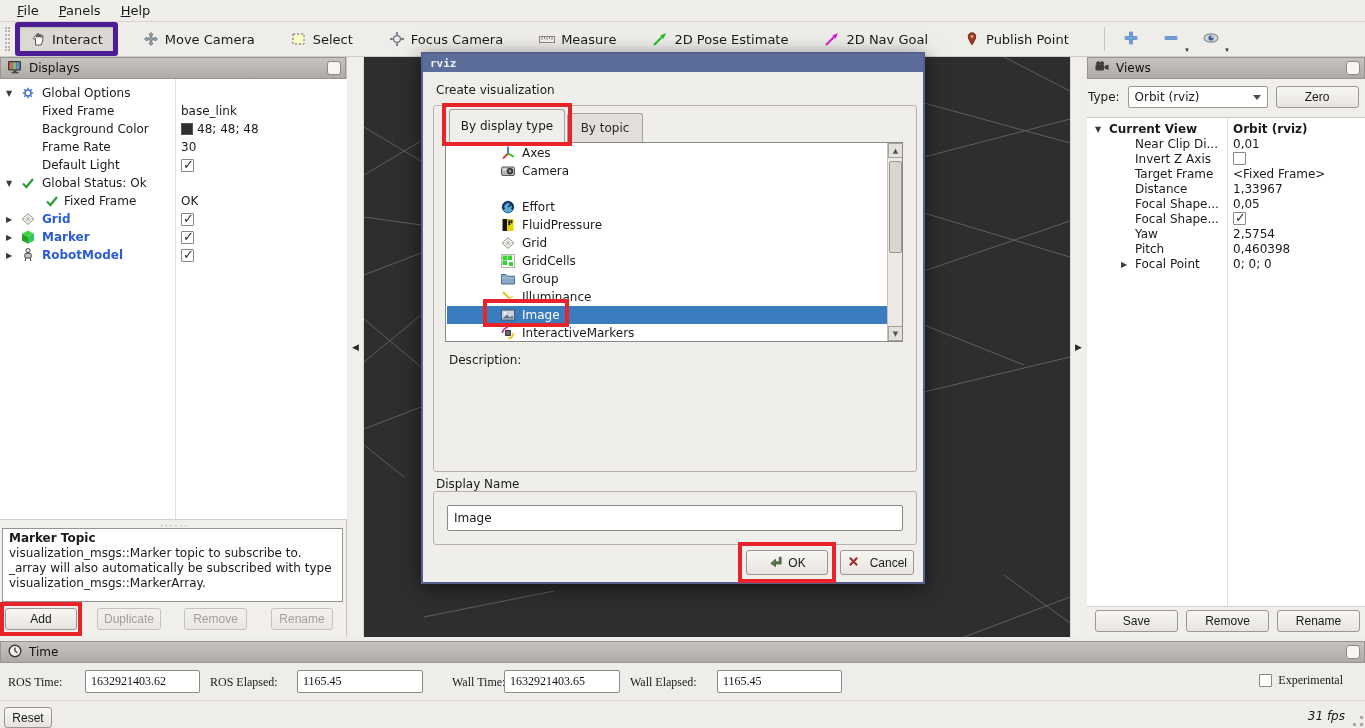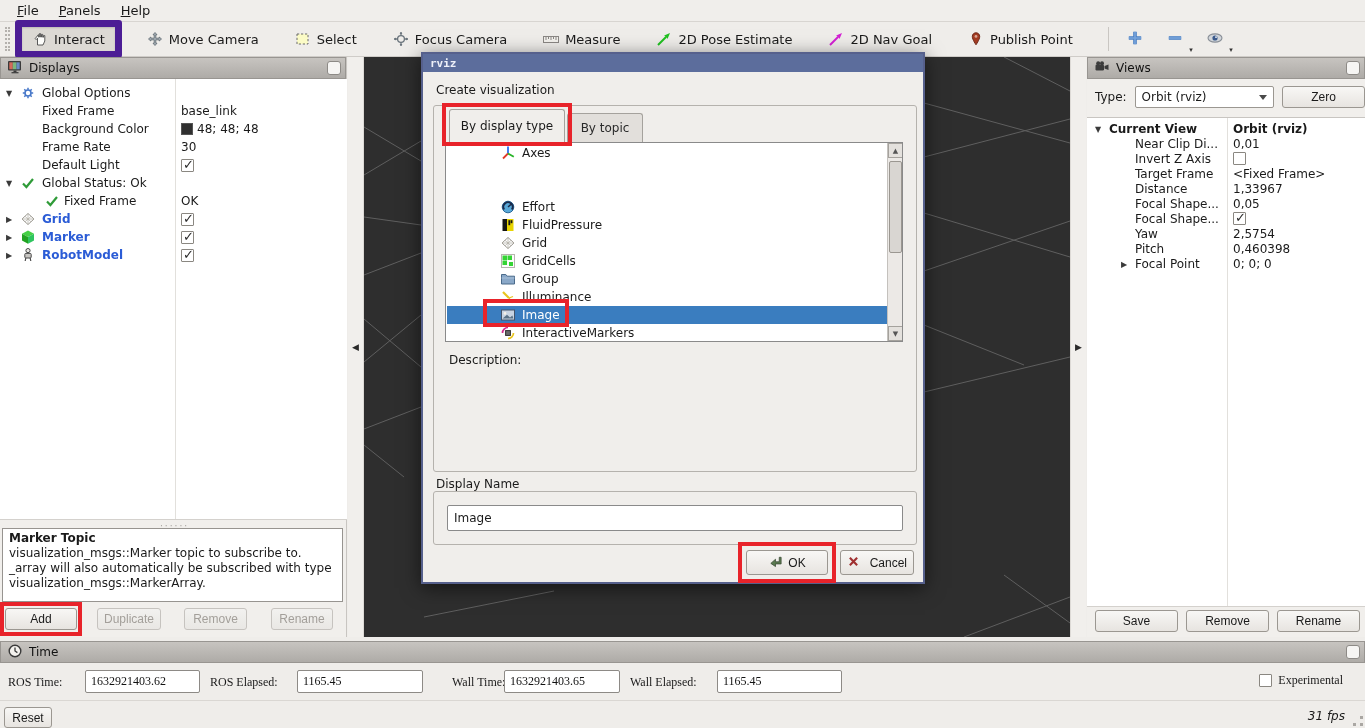--- a/index.html
+++ b/index.html
@@ -9,21 +9,21 @@
 
   
   .menubar { position:absolute; left:0; top:0; width:1365px; height:22px; background:#f0eeeb; border-bottom:1px solid #d8d5d1; display:flex; align-items:center; padding-left:8px; gap:2px; }
   .menu-item { display:inline-block; padding:2px 9px; font-size:13px; cursor:default; }
   .menu-item::first-letter { text-decoration:underline; }
 
   
   .toolbar { position:absolute; left:0; top:22px; width:1365px; height:35px; background:#efedea; border-bottom:1px solid #cfccc8; display:flex; align-items:center; padding-left:4px; }
   .tb-handle { width:5px; height:24px; border-left:2px dotted #b4b1ad; border-right:2px dotted #b4b1ad; margin:0 5px 0 1px; }
   .tool { display:flex; align-items:center; gap:6px; padding:4px 10px; margin-right:14px; border:1px solid transparent; border-radius:3px; font-size:13px; white-space:nowrap; }
-  .tool.pressed { background:#dcd9d4; border:7px solid #4c1d95; box-shadow:inset 0 1px 2px rgba(0,0,0,.15); }
+  .tool.pressed { background:#dcd9d4; border:5px solid #4c1d95; box-shadow:inset 0 1px 2px rgba(0,0,0,.15); }
   .tool .icon { display:inline-flex; }
   .tb-sep { width:1px; height:24px; background:#c9c6c2; margin:0 10px; }
   .tb-iconbtn { position:relative; padding:3px 7px; margin-right:8px; border-radius:3px; }
   .dd-arrow { position:absolute; right:-2px; bottom:-1px; font-size:7px; color:#333; }
 
   
   .panel { position:absolute; top:57px; height:580px; background:#f1efec; }
   .panel-header { position:relative; height:22px; background:linear-gradient(#c7c4c0,#aeaba7); border:1px solid #989591; display:flex; align-items:center; gap:6px; padding:0 6px; font-size:12px; color:#111; }
   .float-btn { position:absolute; right:4px; top:3px; width:14px; height:14px; background:#f6f5f3; border:1px solid #8d8a86; border-radius:3px; }
 
@@ -55,21 +55,21 @@
   .strip .arr { font-size:9px; color:#2a2a2a; }
   .strip.left { left:348px; border-right:1px solid #dddad6; }
   .strip.right { left:1070px; border-left:1px solid #dddad6; }
 
   
   .viewport { position:absolute; left:364px; top:57px; width:706px; height:580px; background:#2e2e2e; }
 
   
   .views { left:1087px; width:278px; }
   .type-row { position:absolute; left:0; top:28px; width:278px; height:24px; display:flex; align-items:center; }
-  .type-label { margin-left:8px; }
+  .type-label { margin-left:1px; }
   .combo { position:relative; margin-left:8px; width:140px; height:22px; background:#fff; border:1px solid #9b9791; border-radius:2px; display:flex; align-items:center; padding-left:6px; }
   .combo .carr { position:absolute; right:6px; top:8px; width:0; height:0; border-left:4px solid transparent; border-right:4px solid transparent; border-top:5px solid #4a4a4a; }
   .views-tree { position:absolute; left:0; top:60px; width:278px; height:490px; background:#fff; border-top:1px solid #c8c5c1; border-bottom:1px solid #d4d1cd; }
   .views-tree .col-div { position:absolute; left:140px; top:0; bottom:0; width:1px; background:#e2e0dc; }
   .vrow { position:absolute; left:0; height:15px; width:100%; font-size:12px; }
   .vrow .tvalue { left:146px; }
   .views-btnrow { position:absolute; left:0; top:553px; width:278px; }
 
   
   .dialog { position:absolute; left:421px; top:52px; width:504px; height:532px; background:#f0eeeb; border:2px solid #56608c; box-shadow:0 4px 18px rgba(0,0,0,.55); z-index:10; }
@@ -476,20 +476,31 @@
       <div class="drow" style="top:1px">
         <span class="dicon">
             <svg width="16" height="16" viewBox="0 0 16 16">
               <path d="M8 8.5 8 1.5" stroke="#2a6df4" stroke-width="1.8"></path>
               <path d="M8 8.5 3 13.5" stroke="#e23a2a" stroke-width="1.8"></path>
               <path d="M8 8.5 13.8 11.8" stroke="#27b427" stroke-width="1.8"></path>
             </svg>
           </span>
         <span class="dlabel">Axes</span>
       </div>
+      <div class="drow" style="top:19px">
+        <span class="dicon">
+            <svg width="16" height="16" viewBox="0 0 16 16">
+              <rect x="1.5" y="4" width="13" height="8.5" rx="1.5" fill="#b9b6b2" stroke="#5a5856"></rect>
+              <circle cx="10" cy="8.2" r="2.8" fill="#4a4846" stroke="#2f2d2b"></circle>
+              <circle cx="10" cy="8.2" r="1.1" fill="#8ab4d8"></circle>
+              <rect x="3" y="5.5" width="3.2" height="2" fill="#e8e6e2"></rect>
+            </svg>
+          </span>
+        <span class="dlabel">Camera</span>
+      </div>
       <div class="drow" style="top:55px">
         <span class="dicon">
             <svg width="16" height="16" viewBox="0 0 16 16">
               <circle cx="8" cy="8" r="5.8" fill="#58a8d8" stroke="#2a6a9a"></circle>
               <path d="M4.2 10.5 A4.6 4.6 0 1 1 11.8 10.5" fill="none" stroke="#1a2a4a" stroke-width="1.8"></path>
               <path d="M8 8 11 5.4" stroke="#1a2a4a" stroke-width="1.4"></path>
             </svg>
           </span>
         <span class="dlabel">Effort</span>
       </div>

